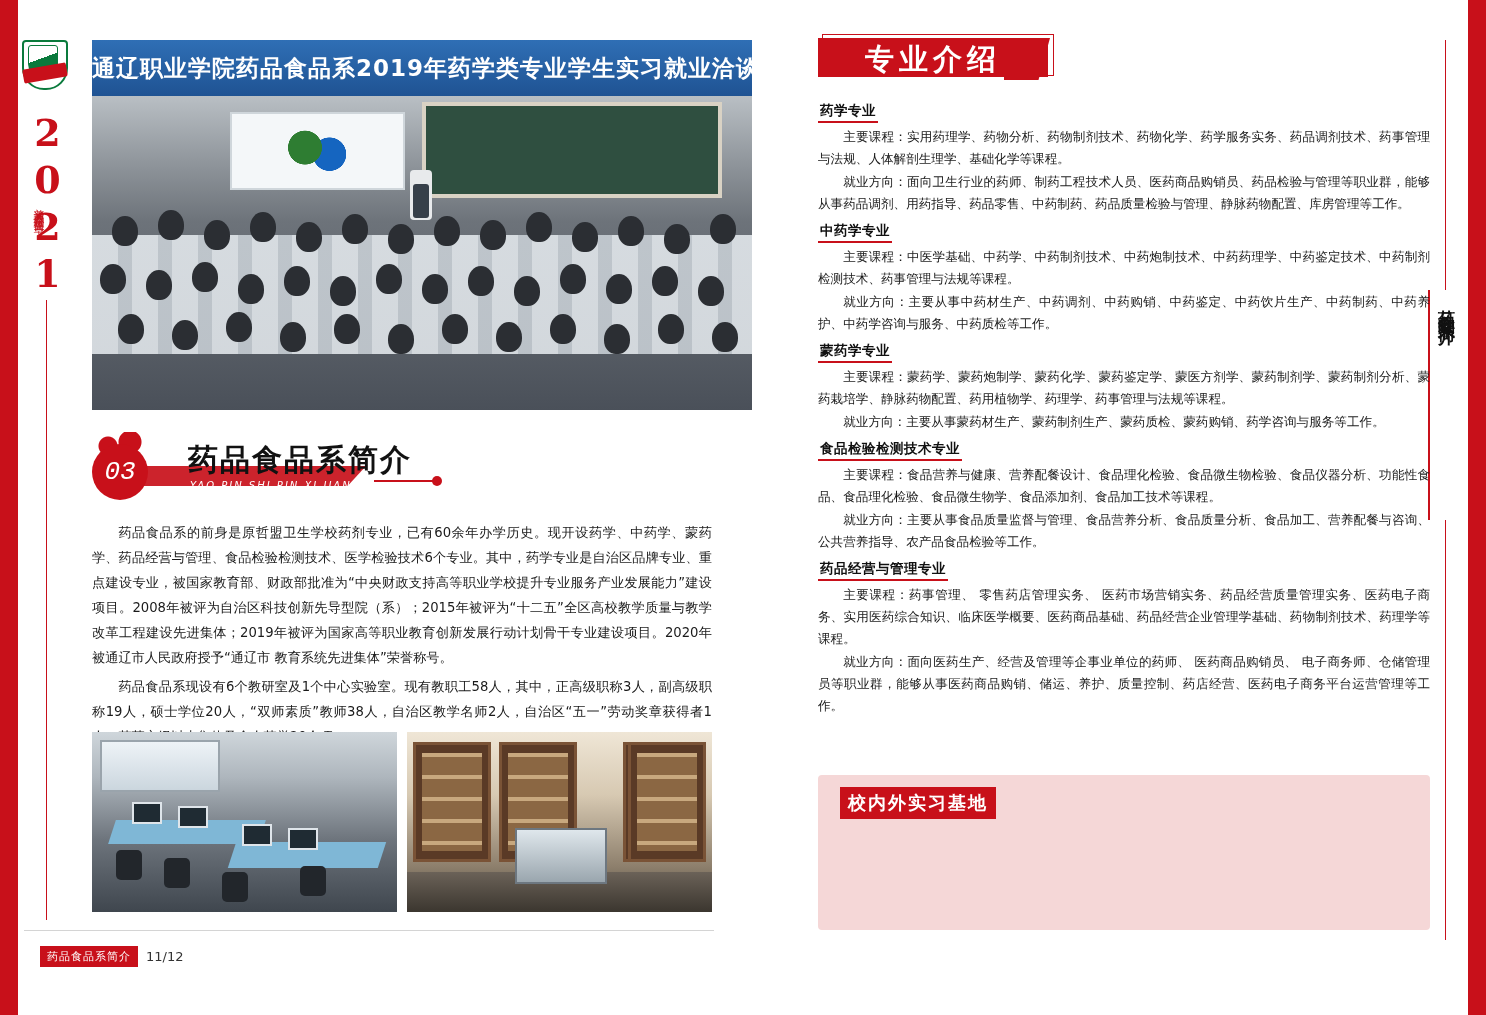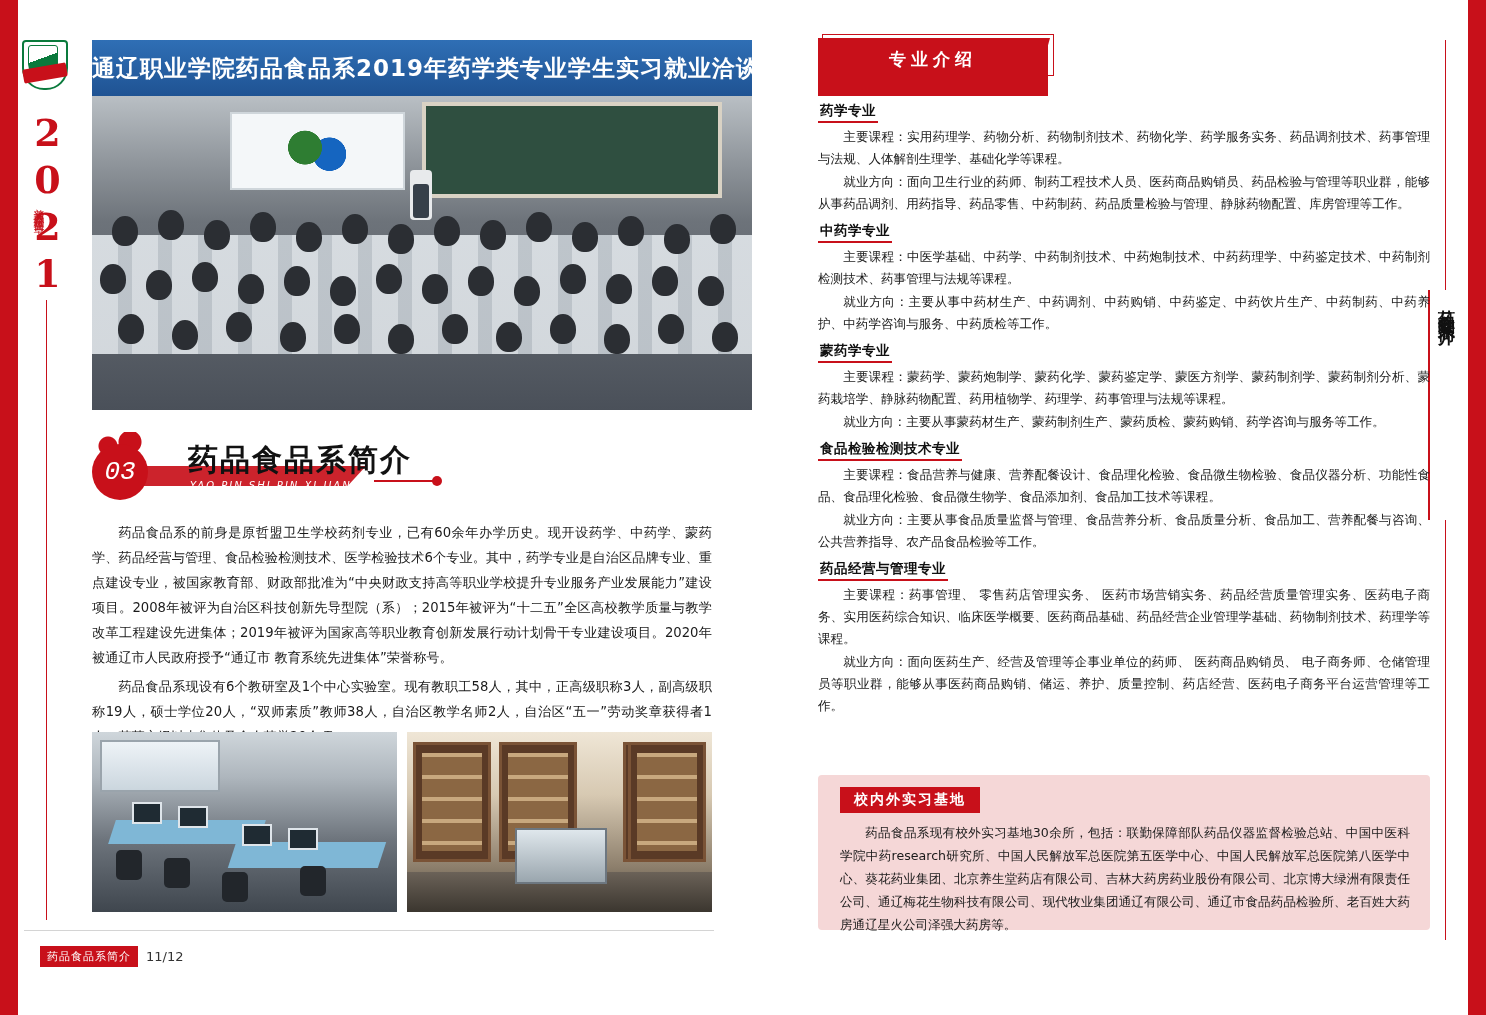--- a/index.html
+++ b/index.html
@@ -353,24 +353,24 @@
     position: absolute; right: 40px; top: 40px;
     width: 1px; height: 250px; background: #c8101a;
   }
   .side-tab-line2 {
     position: absolute; right: 40px; top: 520px;
     width: 1px; height: 420px; background: #c8101a;
   }
 
   .head-banner {
     position: absolute; left: 58px; top: 38px;
-    width: 230px; height: 58px;
+    width: 230px; height: 39px;
     background: #c8101a;
     color: #fff;
-    font-size: 17px;
+    font-size: 29px;
     font-weight: bold;
     letter-spacing: 5px;
     line-height: 42px;
     text-align: center;
     font-family: "DejaVu Serif","Liberation Serif",serif;
   }
   .head-banner-tail2 {
     position: absolute; left: 244px; top: 38px;
     width: 46px; height: 42px;
     background: #c8101a;
@@ -408,24 +408,24 @@
   .practice-box {
     position: absolute; left: 58px; top: 775px;
     width: 612px; height: 155px;
     background: #f5d7d7;
     border-radius: 4px;
   }
   .practice-title {
     position: absolute; left: 22px; top: 12px;
     background: #c8101a;
     color: #fff;
-    font-size: 14px;
+    font-size: 18px;
     font-weight: bold;
     letter-spacing: 2px;
-    padding: 4px 14px;
+    padding: 4px 8px;
     font-family: "DejaVu Serif","Liberation Serif",serif;
   }
   .practice-text {
     position: absolute; left: 22px; top: 46px;
     width: 570px;
     font-size: 12.6px;
     line-height: 23px;
     text-align: justify;
     text-indent: 2em;
     color: #1a1a1a;
@@ -589,15 +589,14 @@
 
     <div>
       <div class="major-label">药品经营与管理专业</div>
       <p class="major-para">主要课程：药事管理、 零售药店管理实务、 医药市场营销实务、药品经营质量管理实务、医药电子商务、实用医药综合知识、临床医学概要、医药商品基础、药品经营企业管理学基础、药物制剂技术、药理学等课程。</p>
       <p class="major-para">就业方向：面向医药生产、经营及管理等企事业单位的药师、 医药商品购销员、 电子商务师、仓储管理员等职业群，能够从事医药商品购销、储运、养护、质量控制、药店经营、医药电子商务平台运营管理等工作。</p>
     </div>
   </div>
 
   <div class="practice-box">
     <div class="practice-title">校内外实习基地</div>
-    <div class="practice-text">药品食品系现有校外实习基地30余所，包括：联勤保障部队药品仪器监督检验总站、中国中医科学院中药research研究所、中国人民解放军总医院第五医学中心、中国人民解放军总医院第八医学中心、葵花药业集团、北京养生堂药店有限公司、吉林大药房药业股份有限公司、北京博大绿洲有限责任公司、通辽梅花生物科技有限公司、现代牧业集团通辽有限公司、通辽市食品药品检验所、老百姓大药房通辽星火公司泽强大药房等。</div>
   </div>
 </div>
 
 </body></html>

